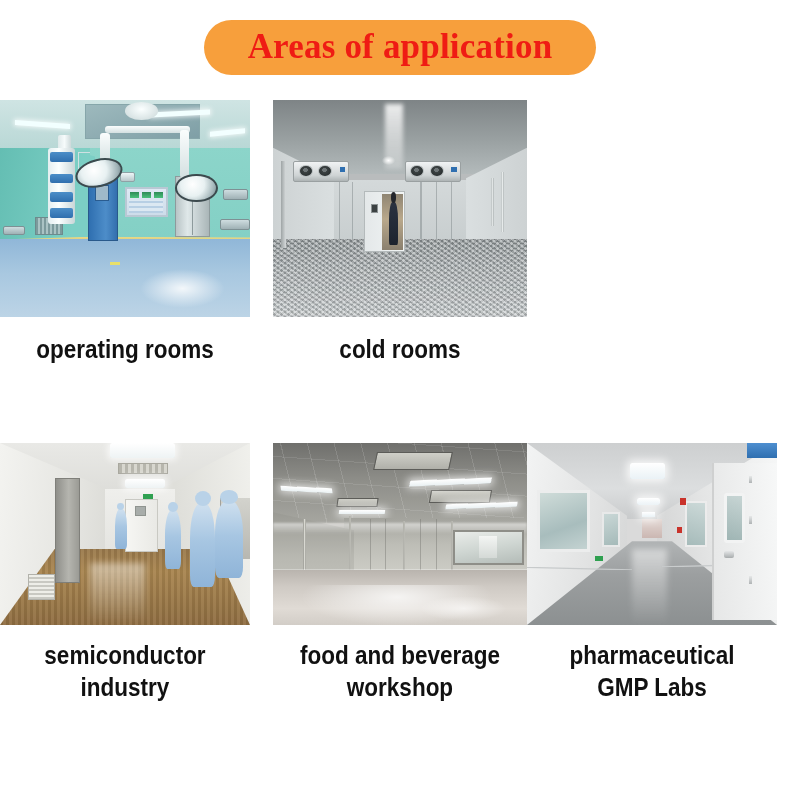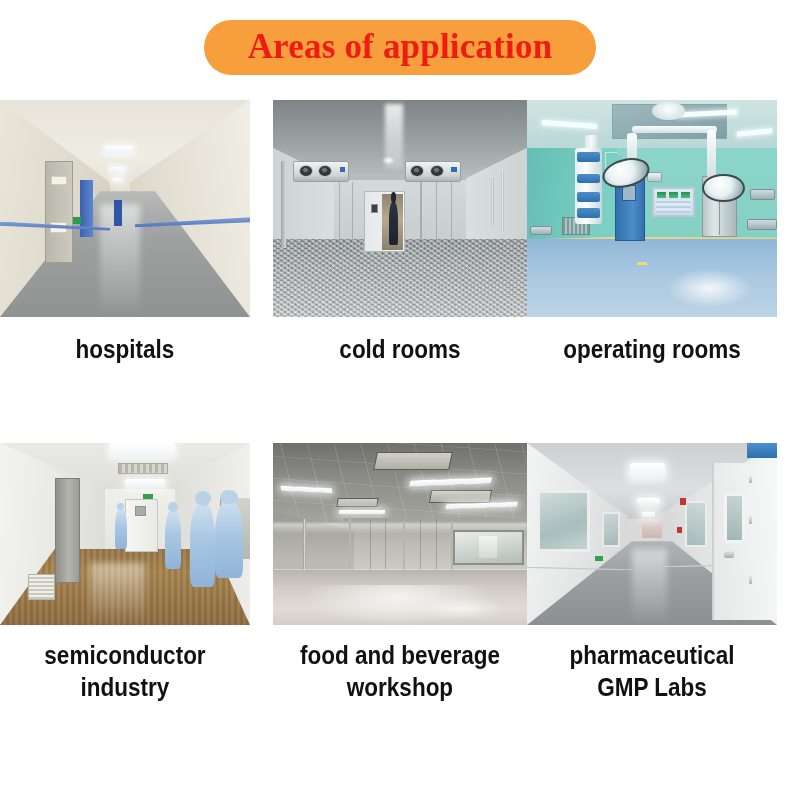--- a/index.html
+++ b/index.html
@@ -664,41 +664,68 @@
   <div class="header-wrap">
     <div class="title-pill">
       <span class="title-text">Areas of application</span>
     </div>
   </div>
 
   <div class="grid">
 
     <div class="row row1">
 
-      <div class="cell c1">
-        <div class="photo ph-hospital">
-          <div class="ceil"></div>
+
+      <div class="cell c2">
+        <div class="photo ph-or">
+          <div class="wallR"></div>
           <div class="wallL"></div>
-          <div class="wallR"></div>
+          <div class="ceiling"></div>
+          <div class="ceil-panel"></div>
+          <div class="ceil-tube ct1"></div>
+          <div class="ceil-tube ct2"></div>
+          <div class="ceil-tube ct3"></div>
+          <div class="skirt"></div>
           <div class="floor"></div>
-          <div class="sheen"></div>
-          <div class="light l1"></div>
-          <div class="light l2"></div>
-          <div class="light l3"></div>
-          <div class="doorL">
-            <div class="sign"></div>
-            <div class="sign2"></div>
-          </div>
-          <div class="doorBlue"></div>
-          <div class="railL"></div>
-          <div class="railR"></div>
-          <div class="vanish-door"></div>
-          <div class="exit"></div>
+          <div class="floor-gloss"></div>
+          <div class="floor-mark"></div>
+          <div class="door">
+            <div class="win"></div>
+          </div>
+          <div class="panel">
+            <div class="scr s1"></div>
+            <div class="scr s2"></div>
+            <div class="scr s3"></div>
+            <div class="btns"></div>
+          </div>
+          <div class="cabinet">
+            <div class="gwin"></div>
+            <div class="split"></div>
+          </div>
+          <div class="wallbox wb1"></div>
+          <div class="wallbox wb2"></div>
+          <div class="wallbox wb3"></div>
+          <div class="vent"></div>
+          <div class="boom-col"></div>
+          <div class="pendant">
+            <div class="blue b1"></div>
+            <div class="blue b2"></div>
+            <div class="blue b3"></div>
+            <div class="blue b4"></div>
+          </div>
+          <div class="iv"></div>
+          <div class="hub"></div>
+          <div class="boom-arm arm1"></div>
+          <div class="boom-arm arm2"></div>
+          <div class="boom-arm arm3"></div>
+          <div class="smalllight"></div>
+          <div class="oplight ol1"></div>
+          <div class="oplight ol2"></div>
         </div>
-        <div class="caption">hospitals</div>
+        <div class="caption">operating rooms</div>
       </div>
 
       <div class="cell c3">
         <div class="photo ph-cold">
           <div class="ceil"></div>
           <div class="ceil-refl"></div>
           <div class="ceil-lamp"></div>
           <div class="wallB"></div>
           <div class="wallL"></div>
           <div class="wallR"></div>
@@ -721,69 +748,20 @@
           <div class="evap ev2">
             <div class="fan f1"></div>
             <div class="fan f2"></div>
             <div class="tag"></div>
           </div>
           <div class="pipeR"></div>
           <div class="pipeR2"></div>
           <div class="jambL"></div>
         </div>
         <div class="caption">cold rooms</div>
-      </div>
-
-      <div class="cell c2">
-        <div class="photo ph-or">
-          <div class="wallR"></div>
-          <div class="wallL"></div>
-          <div class="ceiling"></div>
-          <div class="ceil-panel"></div>
-          <div class="ceil-tube ct1"></div>
-          <div class="ceil-tube ct2"></div>
-          <div class="ceil-tube ct3"></div>
-          <div class="skirt"></div>
-          <div class="floor"></div>
-          <div class="floor-gloss"></div>
-          <div class="floor-mark"></div>
-          <div class="door">
-            <div class="win"></div>
-          </div>
-          <div class="panel">
-            <div class="scr s1"></div>
-            <div class="scr s2"></div>
-            <div class="scr s3"></div>
-            <div class="btns"></div>
-          </div>
-          <div class="cabinet">
-            <div class="gwin"></div>
-            <div class="split"></div>
-          </div>
-          <div class="wallbox wb1"></div>
-          <div class="wallbox wb2"></div>
-          <div class="wallbox wb3"></div>
-          <div class="vent"></div>
-          <div class="boom-col"></div>
-          <div class="pendant">
-            <div class="blue b1"></div>
-            <div class="blue b2"></div>
-            <div class="blue b3"></div>
-            <div class="blue b4"></div>
-          </div>
-          <div class="iv"></div>
-          <div class="hub"></div>
-          <div class="boom-arm arm1"></div>
-          <div class="boom-arm arm2"></div>
-          <div class="boom-arm arm3"></div>
-          <div class="smalllight"></div>
-          <div class="oplight ol1"></div>
-          <div class="oplight ol2"></div>
-        </div>
-        <div class="caption">operating rooms</div>
       </div>
     </div>
 
     <div class="row2-spacer"></div>
 
     <div class="row row2">
 
       <div class="cell c1">
         <div class="photo ph-semi">
           <div class="ceil"></div>

